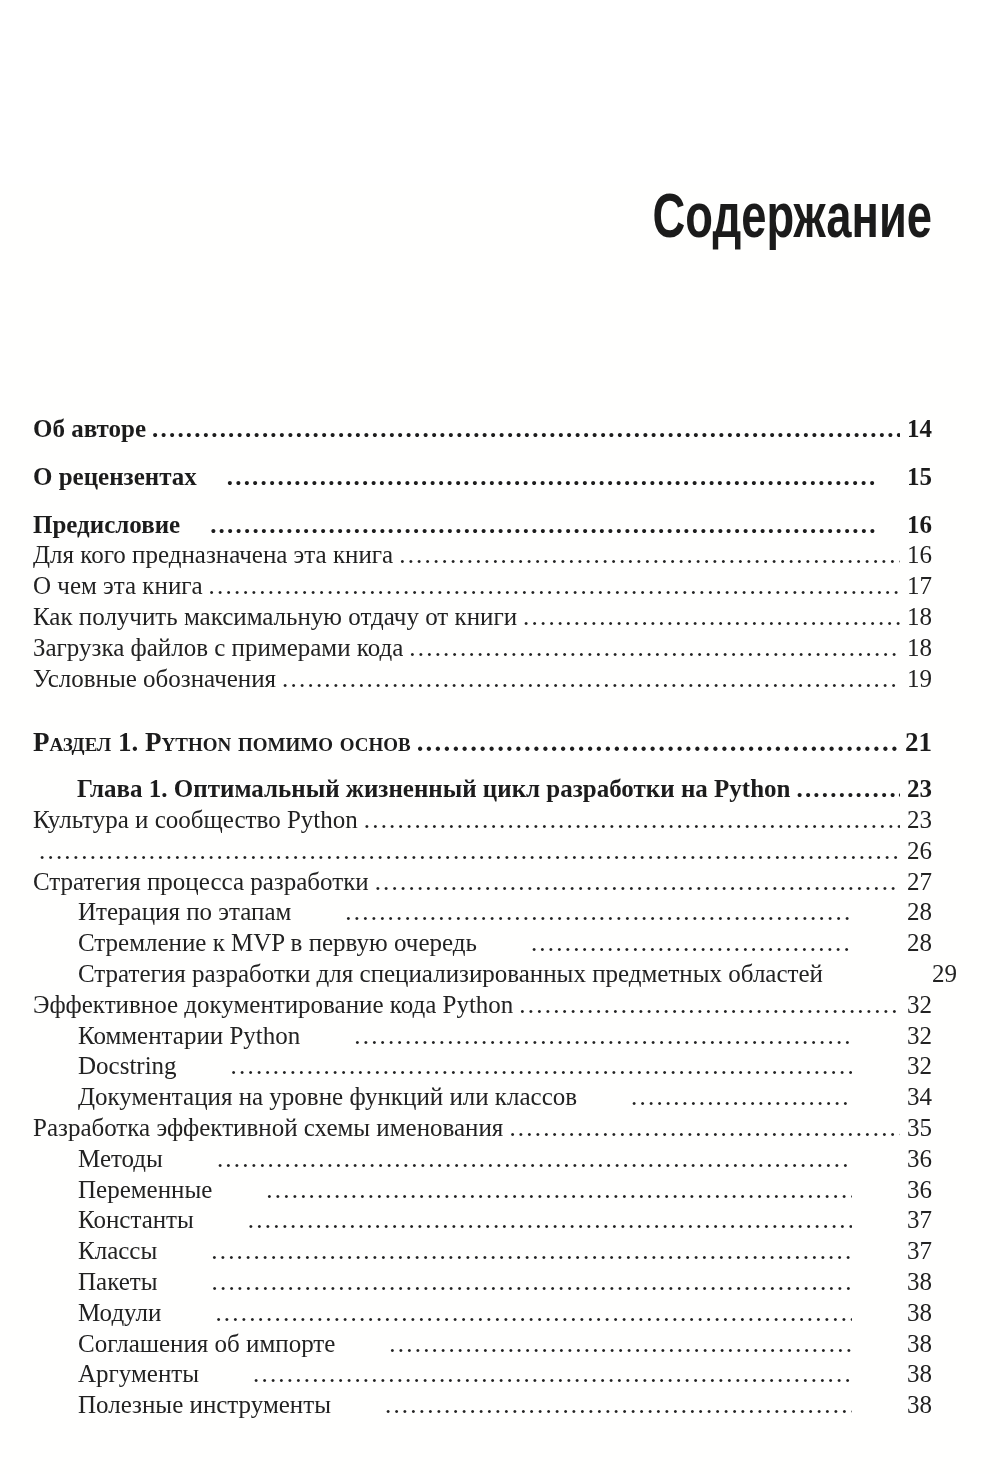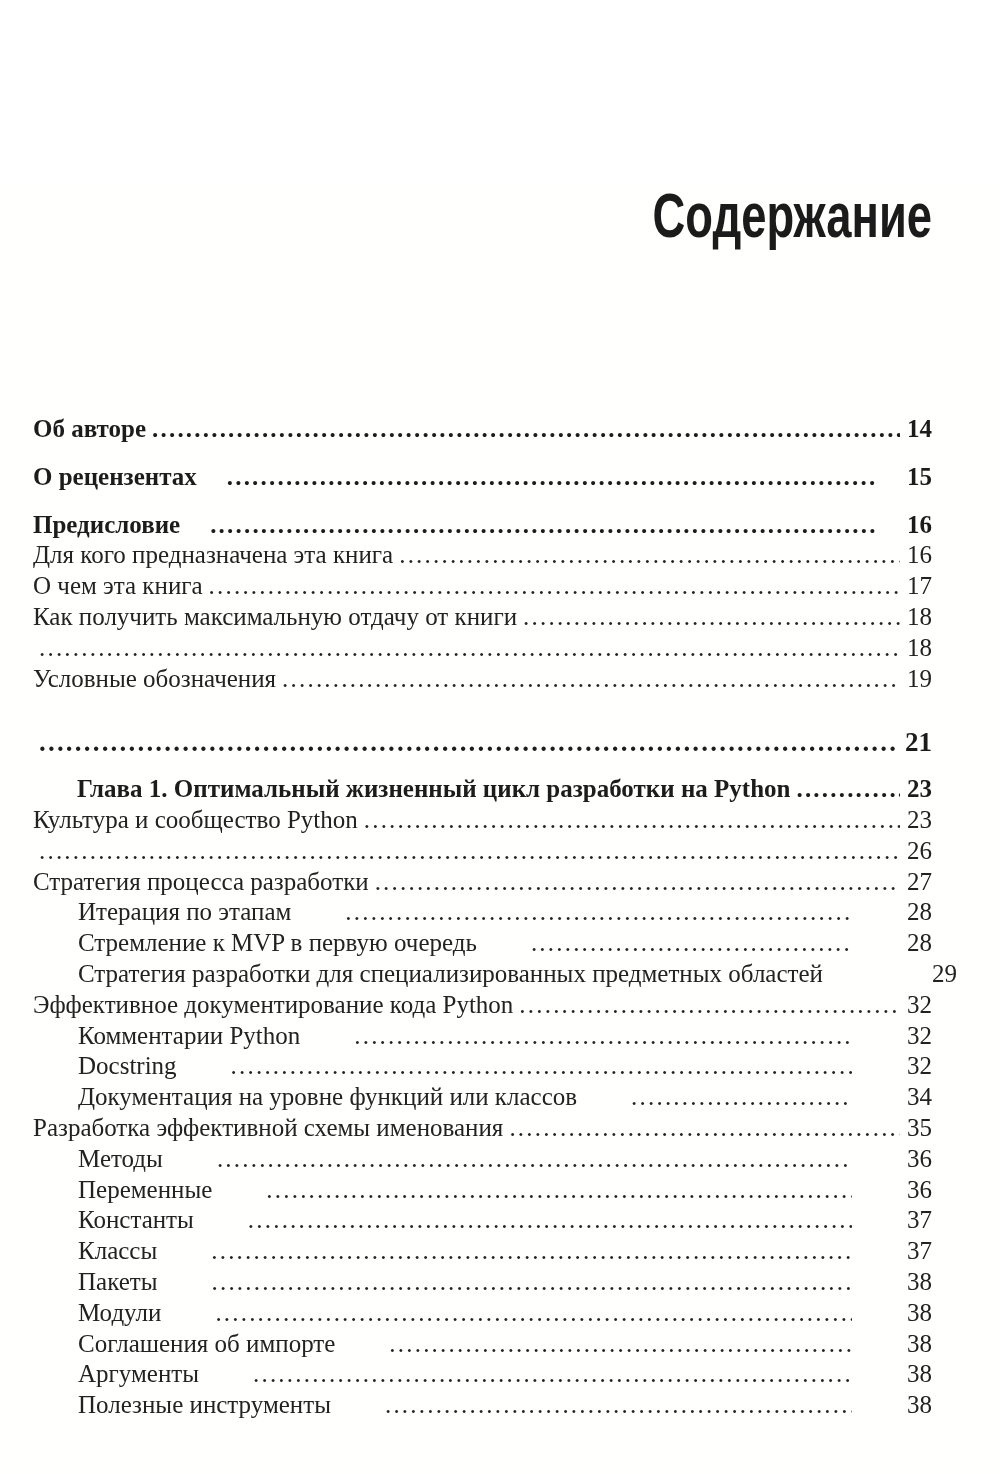--- a/index.html
+++ b/index.html
@@ -103,29 +103,31 @@
         <span class="label">О чем эта книга</span>
         <span class="leader"></span>
         <span class="num">17</span>
       </div>
       <div class="row level-item">
         <span class="label">Как получить максимальную отдачу от книги</span>
         <span class="leader"></span>
         <span class="num">18</span>
       </div>
       <div class="row level-item">
+        <span class="label">Загрузка файлов с примерами кода</span>
         <span class="leader"></span>
         <span class="num">18</span>
       </div>
       <div class="row level-item">
         <span class="label">Условные обозначения</span>
         <span class="leader"></span>
         <span class="num">19</span>
       </div>
       <div class="row level-section space-lg">
+        <span class="label">Раздел 1. Python помимо основ</span>
         <span class="leader"></span>
         <span class="num">21</span>
       </div>
       <div class="row level-chapter space-md">
         <span class="label">Глава 1. Оптимальный жизненный цикл разработки на Python</span>
         <span class="leader"></span>
         <span class="num">23</span>
       </div>
       <div class="row level-item">
         <span class="label">Культура и сообщество Python</span>

